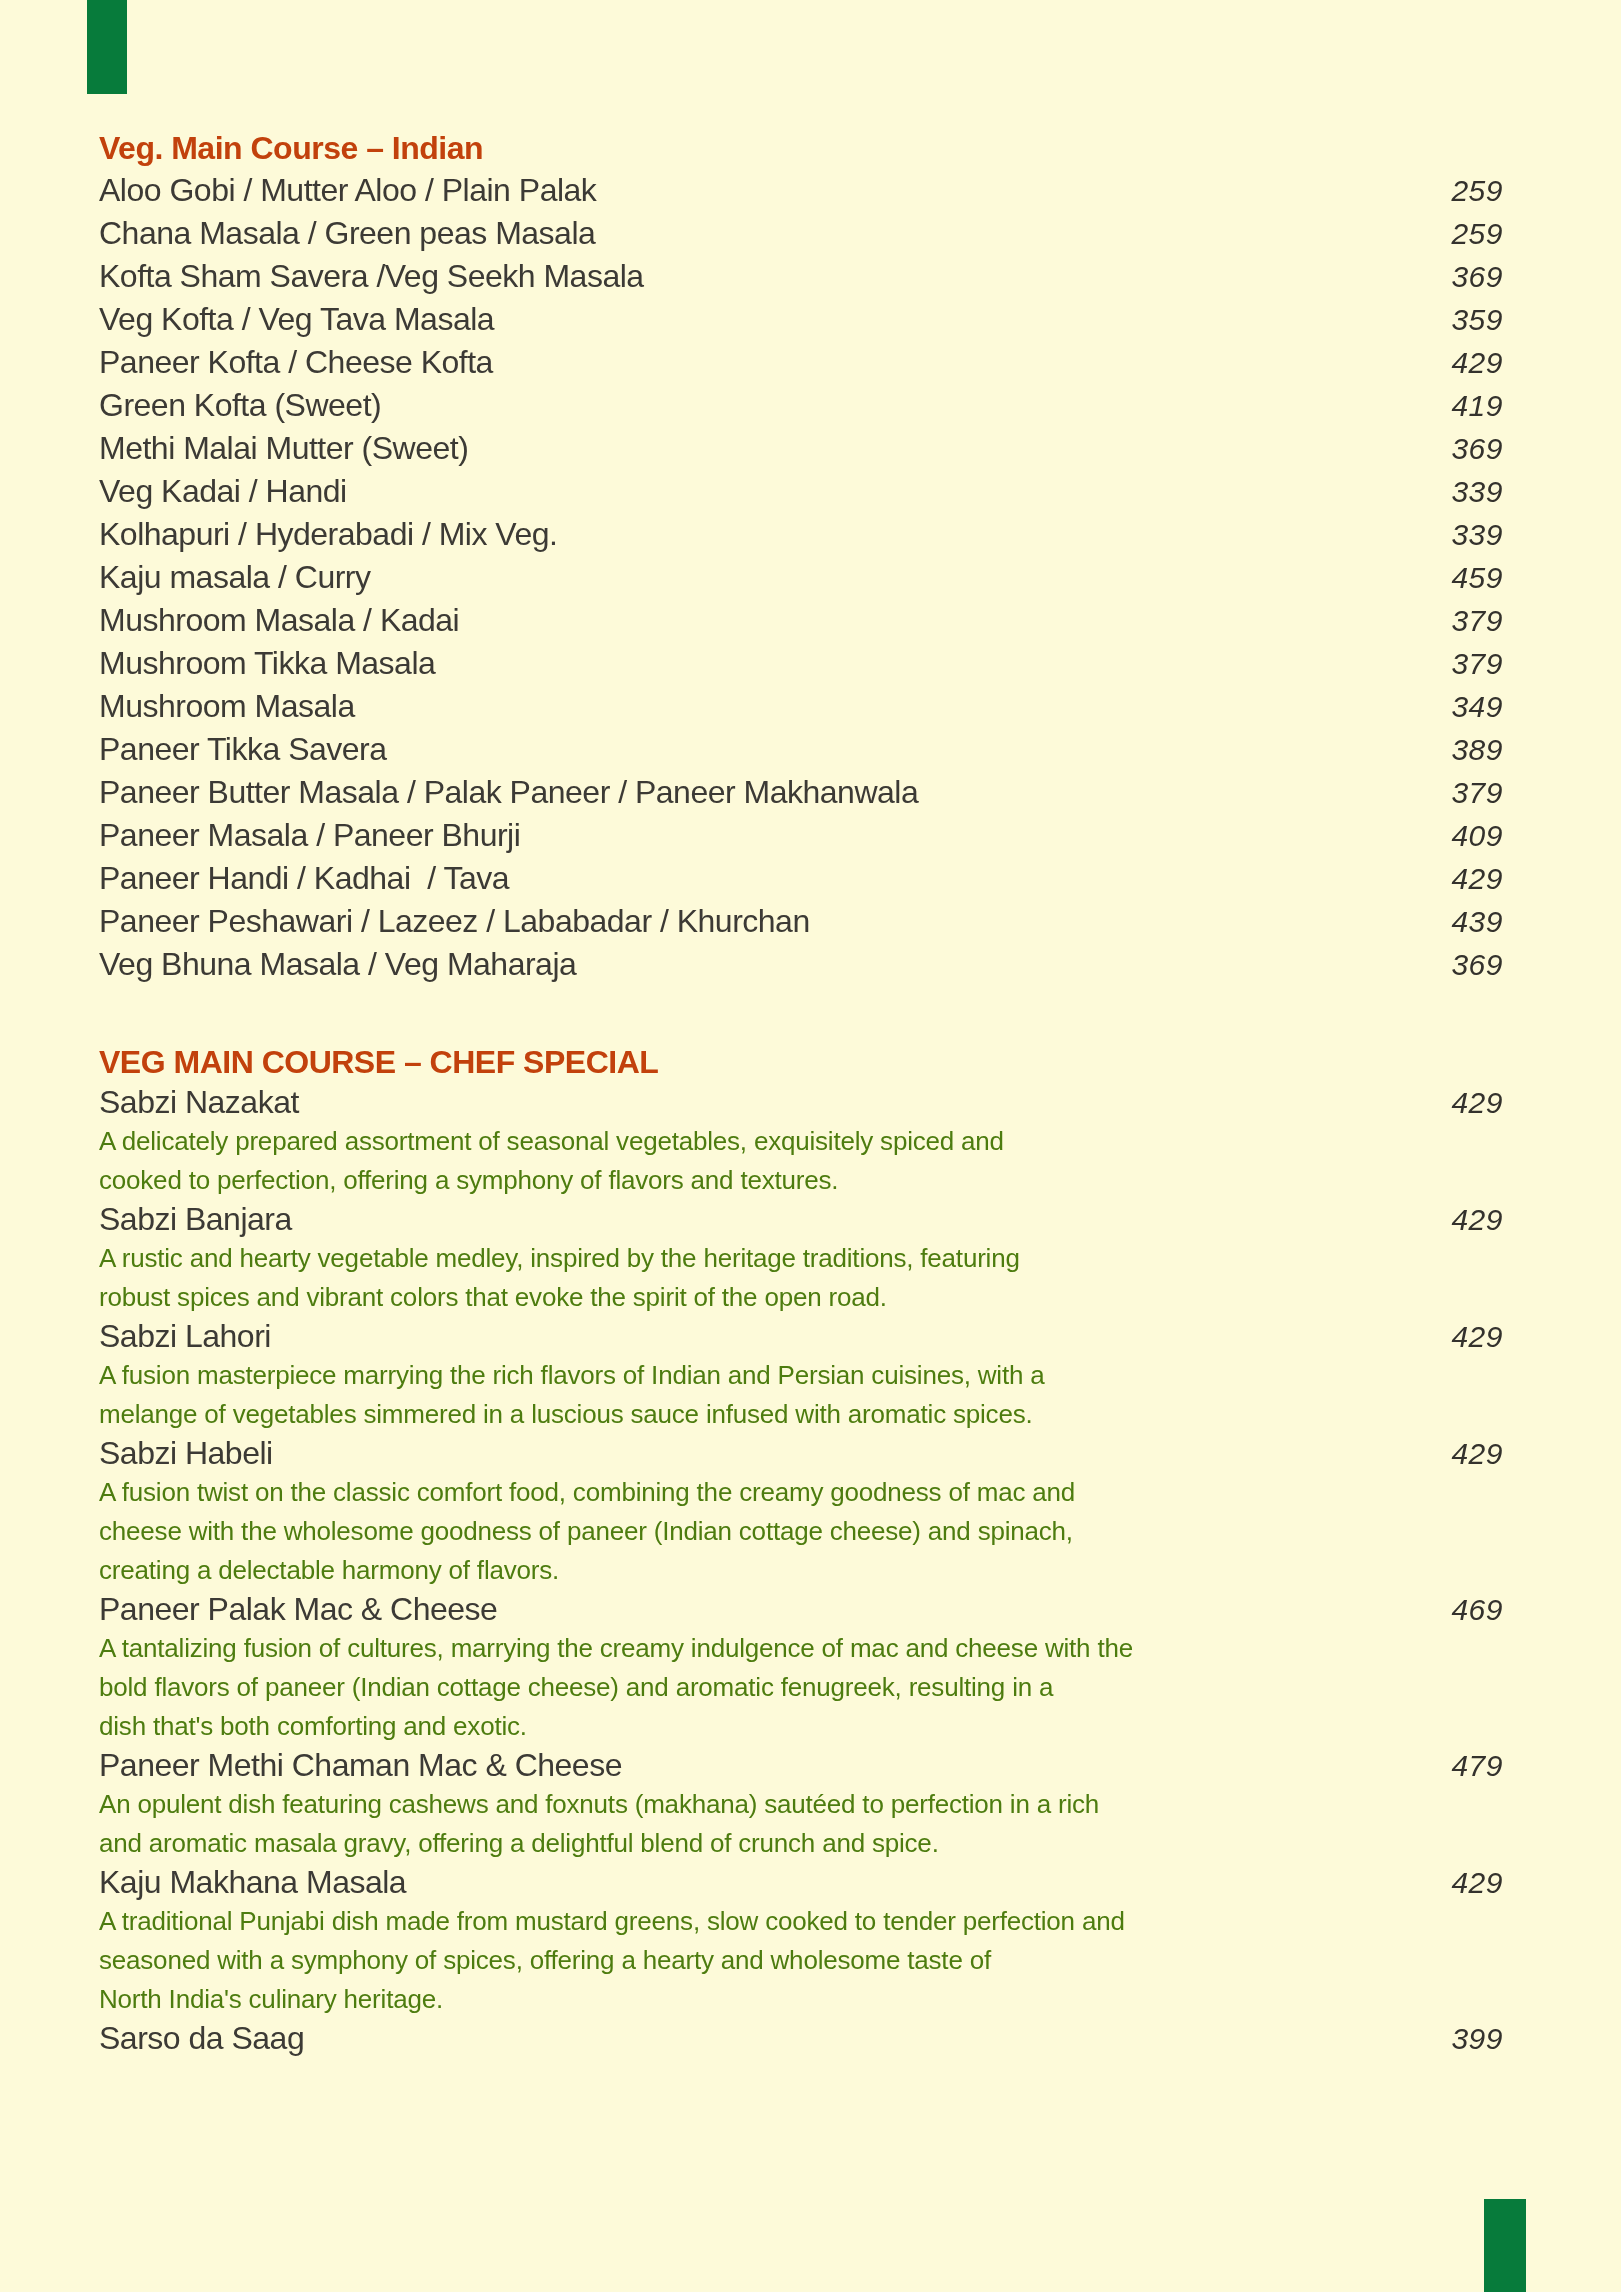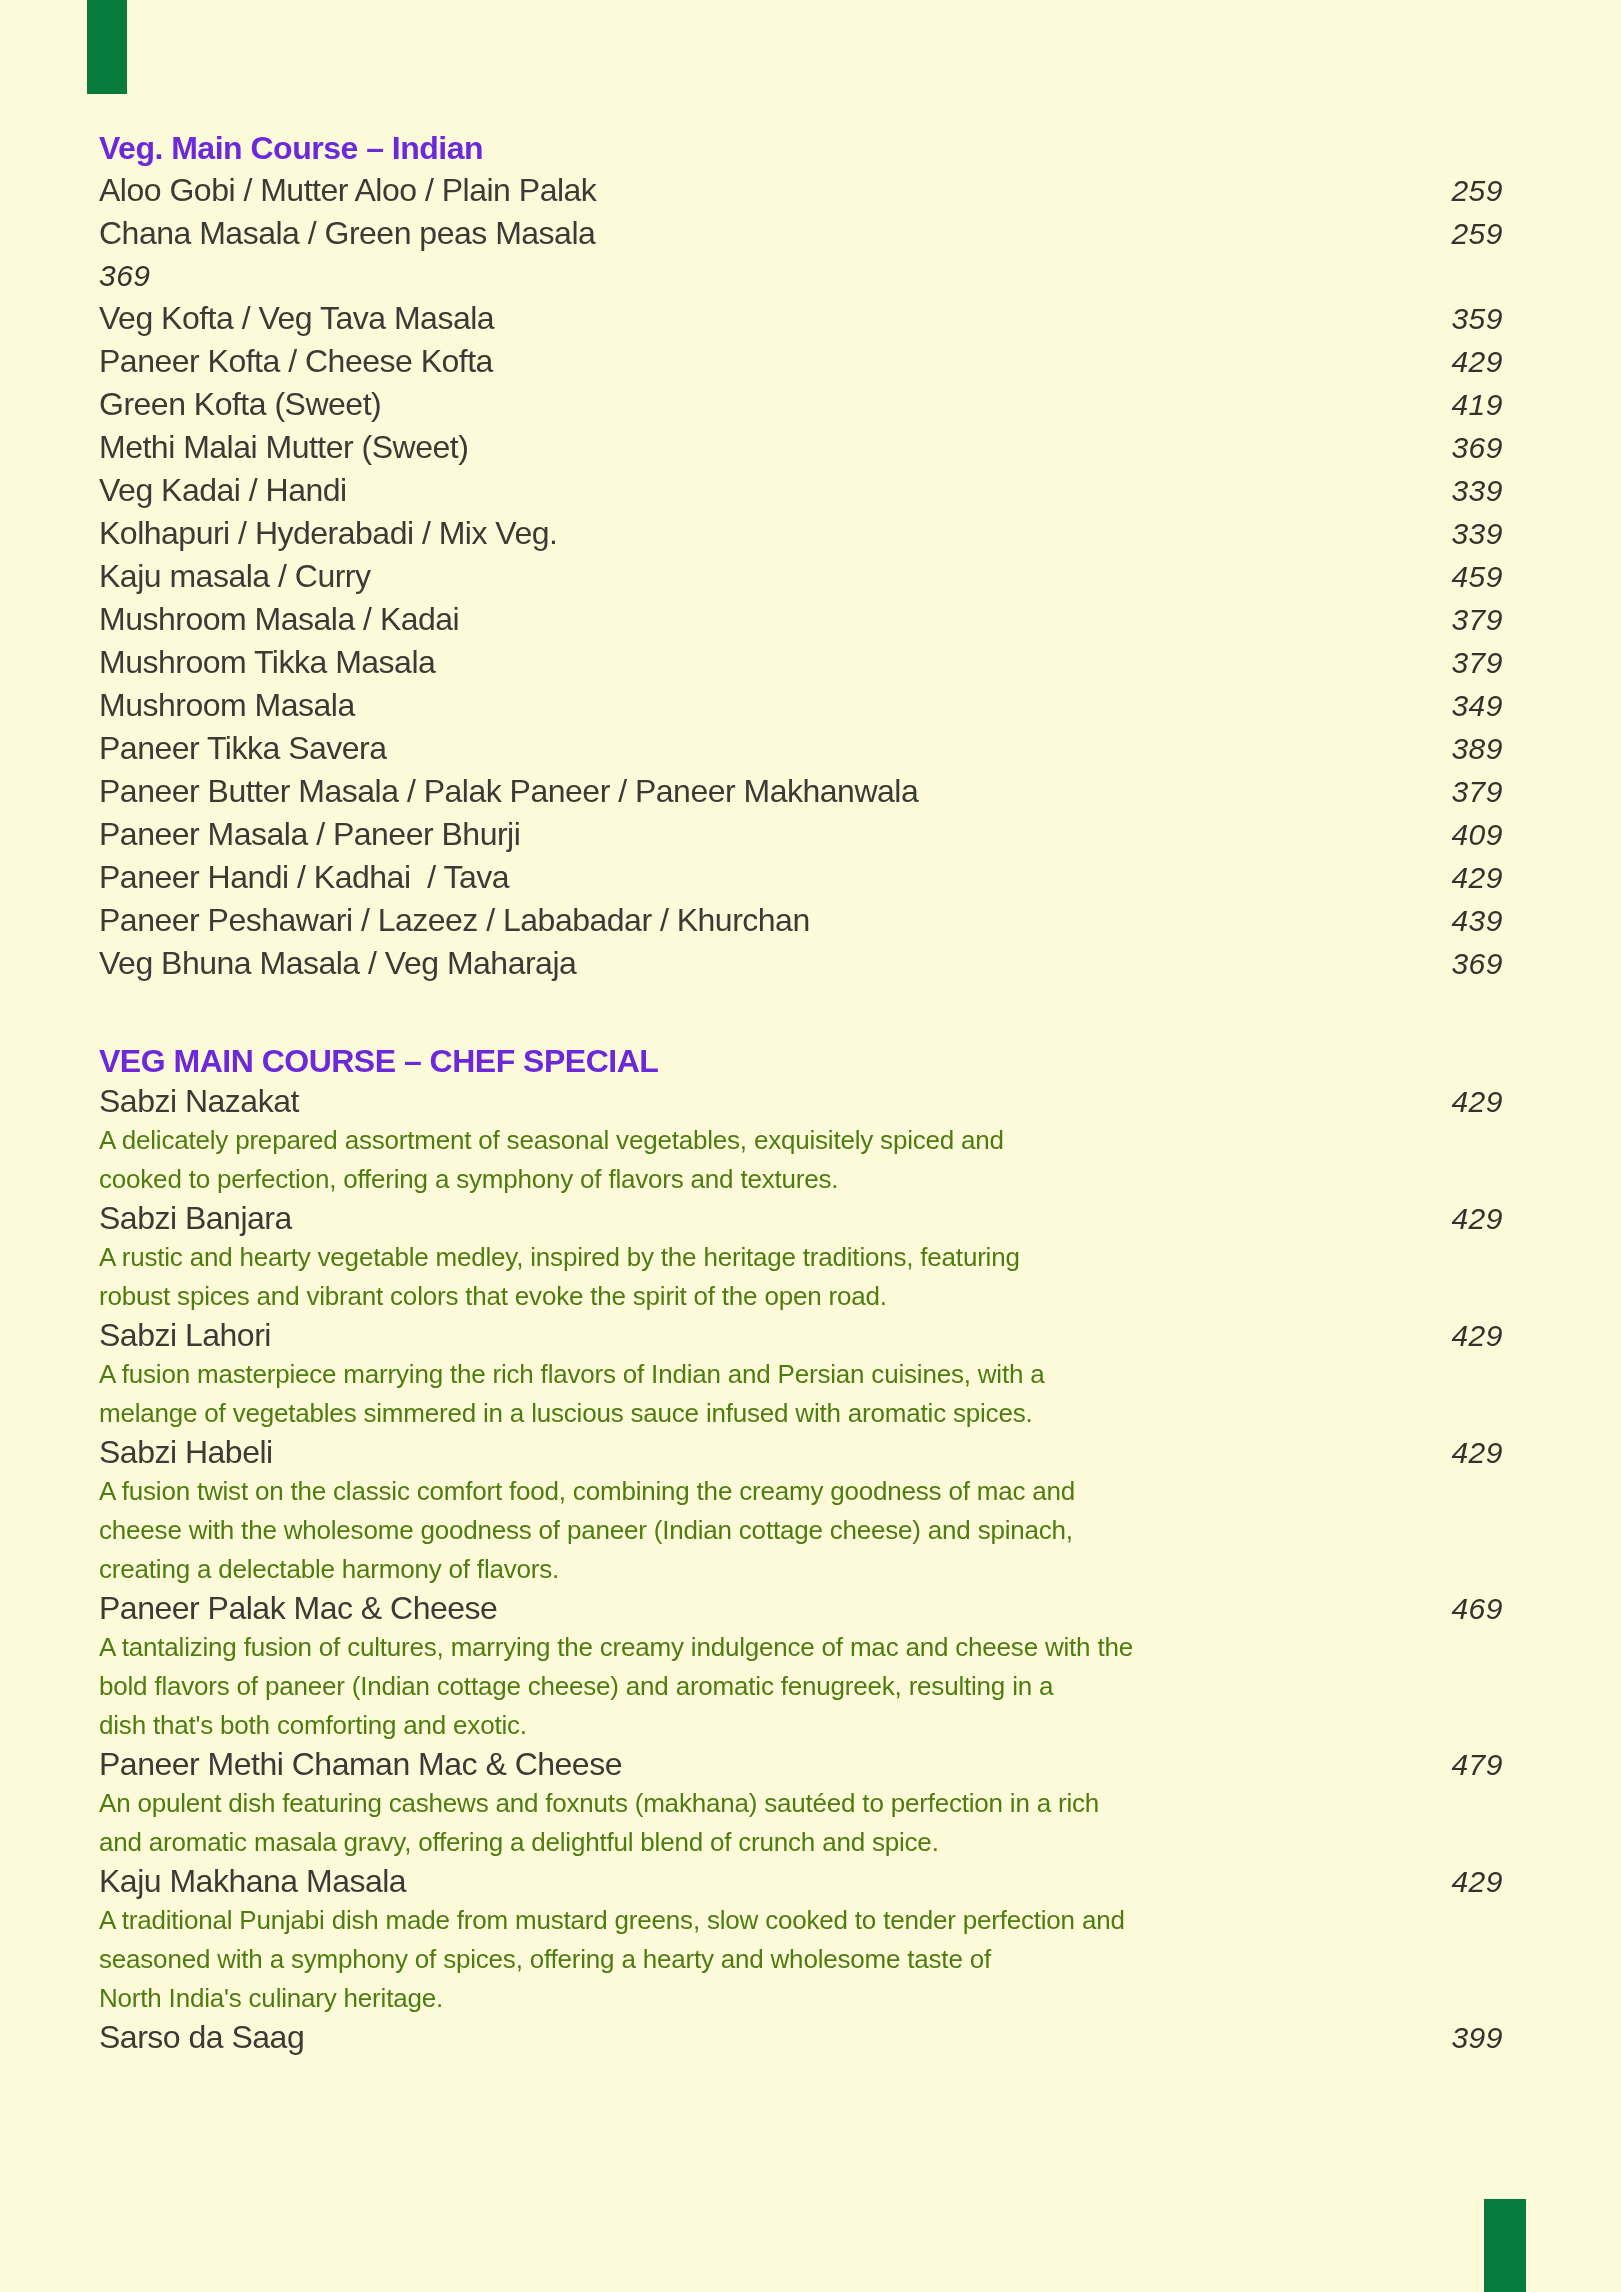--- a/index.html
+++ b/index.html
@@ -21,21 +21,21 @@
   .content {
     position: absolute;
     left: 99px;
     top: 127px;
     width: 1404px;
   }
 
   .sec-title {
     font-size: 32px;
     font-weight: bold;
-    color: #6d28d9;
+    color: #c2410c;
     line-height: 42px;
     letter-spacing: -0.5px;
     white-space: pre-wrap;
   }
 
   .row {
     display: flex;
     justify-content: space-between;
     align-items: baseline;
   }
@@ -74,20 +74,21 @@
     <div class="sec-title">Veg. Main Course – Indian</div>
   <div class="row">
         <span class="nm">Aloo Gobi / Mutter Aloo / Plain Palak</span>
         <span class="pr">259</span>
       </div>
       <div class="row">
         <span class="nm">Chana Masala / Green peas Masala</span>
         <span class="pr">259</span>
       </div>
       <div class="row">
+        <span class="nm">Kofta Sham Savera /Veg Seekh Masala</span>
         <span class="pr">369</span>
       </div>
       <div class="row">
         <span class="nm">Veg Kofta / Veg Tava Masala</span>
         <span class="pr">359</span>
       </div>
       <div class="row">
         <span class="nm">Paneer Kofta / Cheese Kofta</span>
         <span class="pr">429</span>
       </div>

